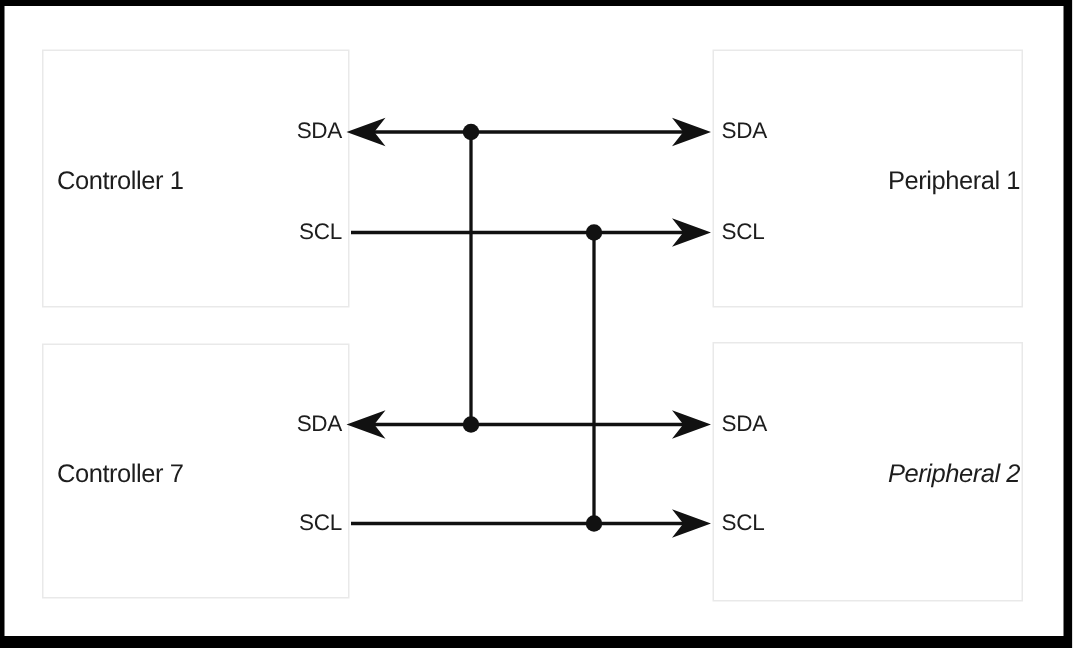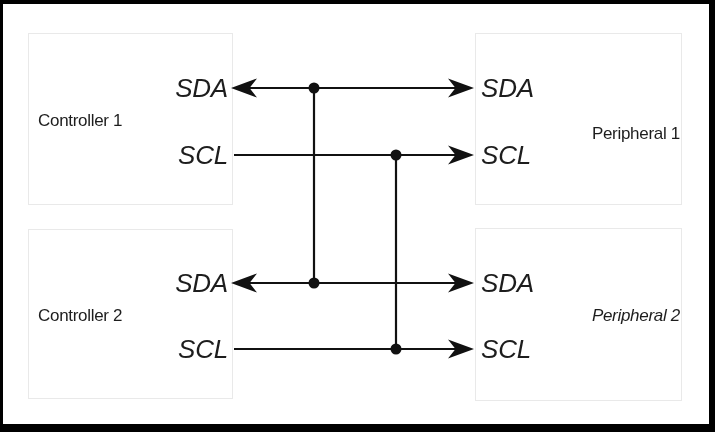--- a/index.html
+++ b/index.html
@@ -37,24 +37,23 @@
     color:var(--text);
     white-space:nowrap;
     z-index:3;
   }
   .node-title{
     font-size:17px;
     line-height:30px;
     letter-spacing:-0.3px;
   }
   .pin-label{
-    font-size:26px;
+    font-size:15px;
     line-height:26px;
     letter-spacing:-0.2px;
-    font-style:italic;
   }
   .wires{
     position:absolute;left:0;top:0;
     z-index:2;
   }
   .wires line{stroke:var(--line);stroke-width:2.2;}
   .wires polygon,.wires circle{fill:var(--line);stroke:none;}
 </style>
 </head>
 <body>
@@ -85,22 +84,22 @@
     <line x1="314" y1="88" x2="314" y2="283"></line>
     <line x1="396" y1="155" x2="396" y2="349"></line>
 
     <circle cx="314" cy="88" r="5.5"></circle>
     <circle cx="314" cy="283" r="5.5"></circle>
     <circle cx="396" cy="155" r="5.5"></circle>
     <circle cx="396" cy="349" r="5.5"></circle>
   </svg>
 
   <div class="label node-title" style="left:38px;top:106px;">Controller 1</div>
-  <div class="label node-title" style="right:35px;top:119px;">Peripheral 1</div>
-  <div class="label node-title" style="left:38px;top:301px;">Controller 2</div>
+  <div class="label node-title" style="right:35px;top:106px;">Peripheral 1</div>
+  <div class="label node-title" style="left:38px;top:301px;">Controller 7</div>
   <div class="label node-title" style="right:35px;top:301px;font-style:italic;">Peripheral 2</div>
 
   <div class="label pin-label" style="right:487px;top:75px;">SDA</div>
   <div class="label pin-label" style="right:487px;top:142px;">SCL</div>
 
   <div class="label pin-label" style="left:481px;top:75px;">SDA</div>
   <div class="label pin-label" style="left:481px;top:142px;">SCL</div>
 
   <div class="label pin-label" style="right:487px;top:270px;">SDA</div>
   <div class="label pin-label" style="right:487px;top:336px;">SCL</div>

